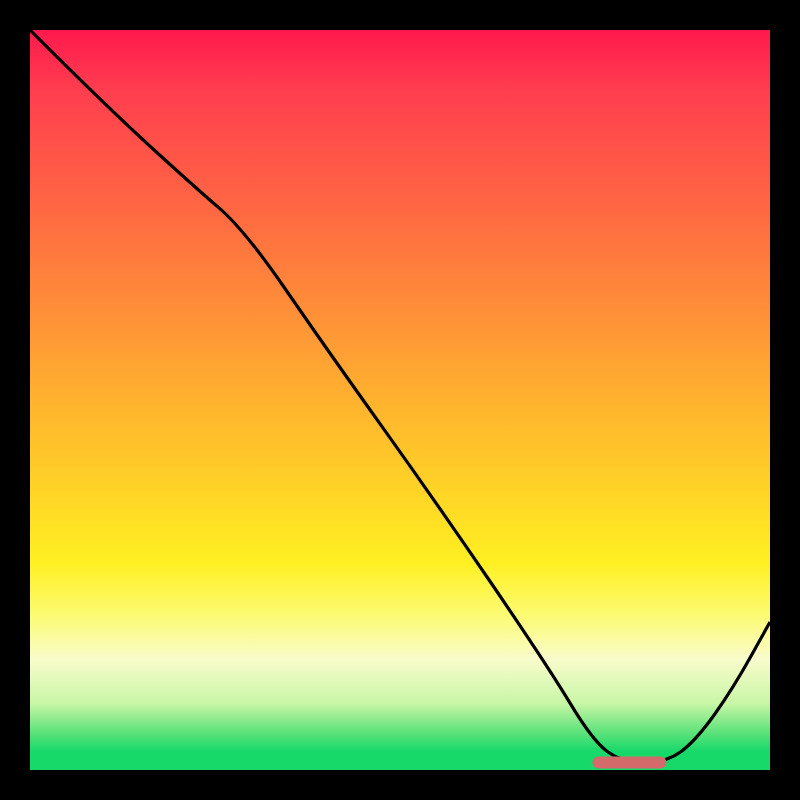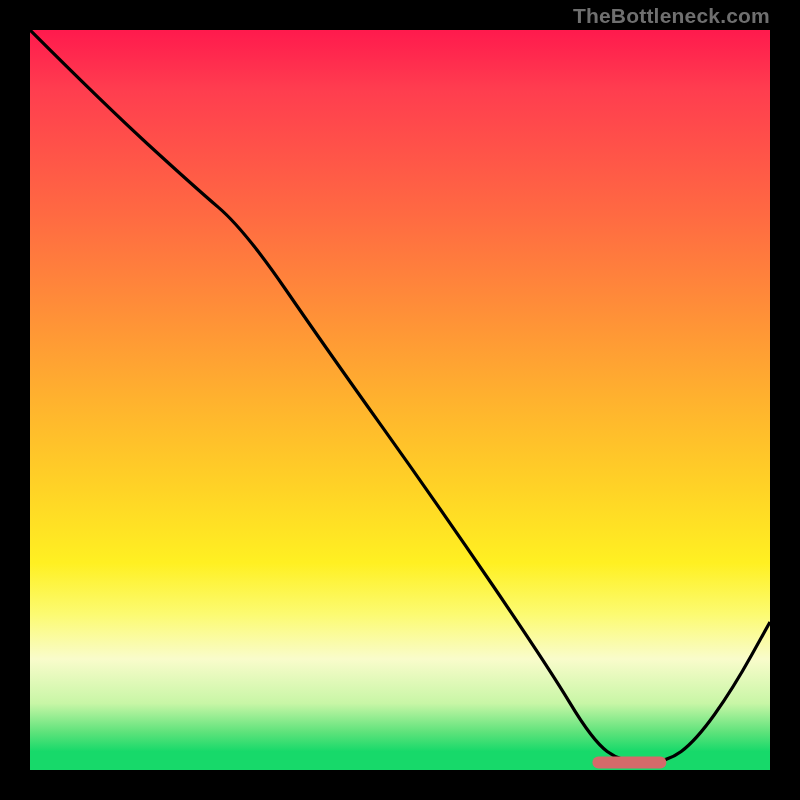--- a/index.html
+++ b/index.html
@@ -55,21 +55,20 @@
     font-size: 21px;
     font-weight: 600;
     letter-spacing: 0.2px;
   }
 </style>
 </head>
 <body>
 
 <div class="container">
 
-  <div class="watermark">TheBottleneck.com</div>
 
   <div class="plot-area">
     <svg class="plot-svg" viewBox="0 0 740 740" preserveAspectRatio="none">
       <path fill="none" stroke="#000" stroke-width="3.2" stroke-linejoin="round" d="M 0,0 Q 74,74 118.4,114.69999999999999 Q 162.8,155.39999999999998 188.7,177.60000000000002 Q 214.6,199.80000000000007 255.3,259.00000000000006 Q 296,318.20000000000005 351.5,395.90000000000003 Q 407.00000000000006,473.6 462.5,555 Q 518,636.4 540.2,673.4 Q 562.4,710.4 577.2,721.5 Q 592,732.6 614.2,732.6 Q 636.4,732.6 651.2,721.5 Q 666,710.4 684.5,684.5 Q 703,658.6 721.5,625.3 T 740,592"></path>
       <rect rx="6" ry="6" fill="#d46a6a" height="12" x="562.4" width="74" y="726.6"></rect>
     </svg>
   </div>
 
 </div>
 

